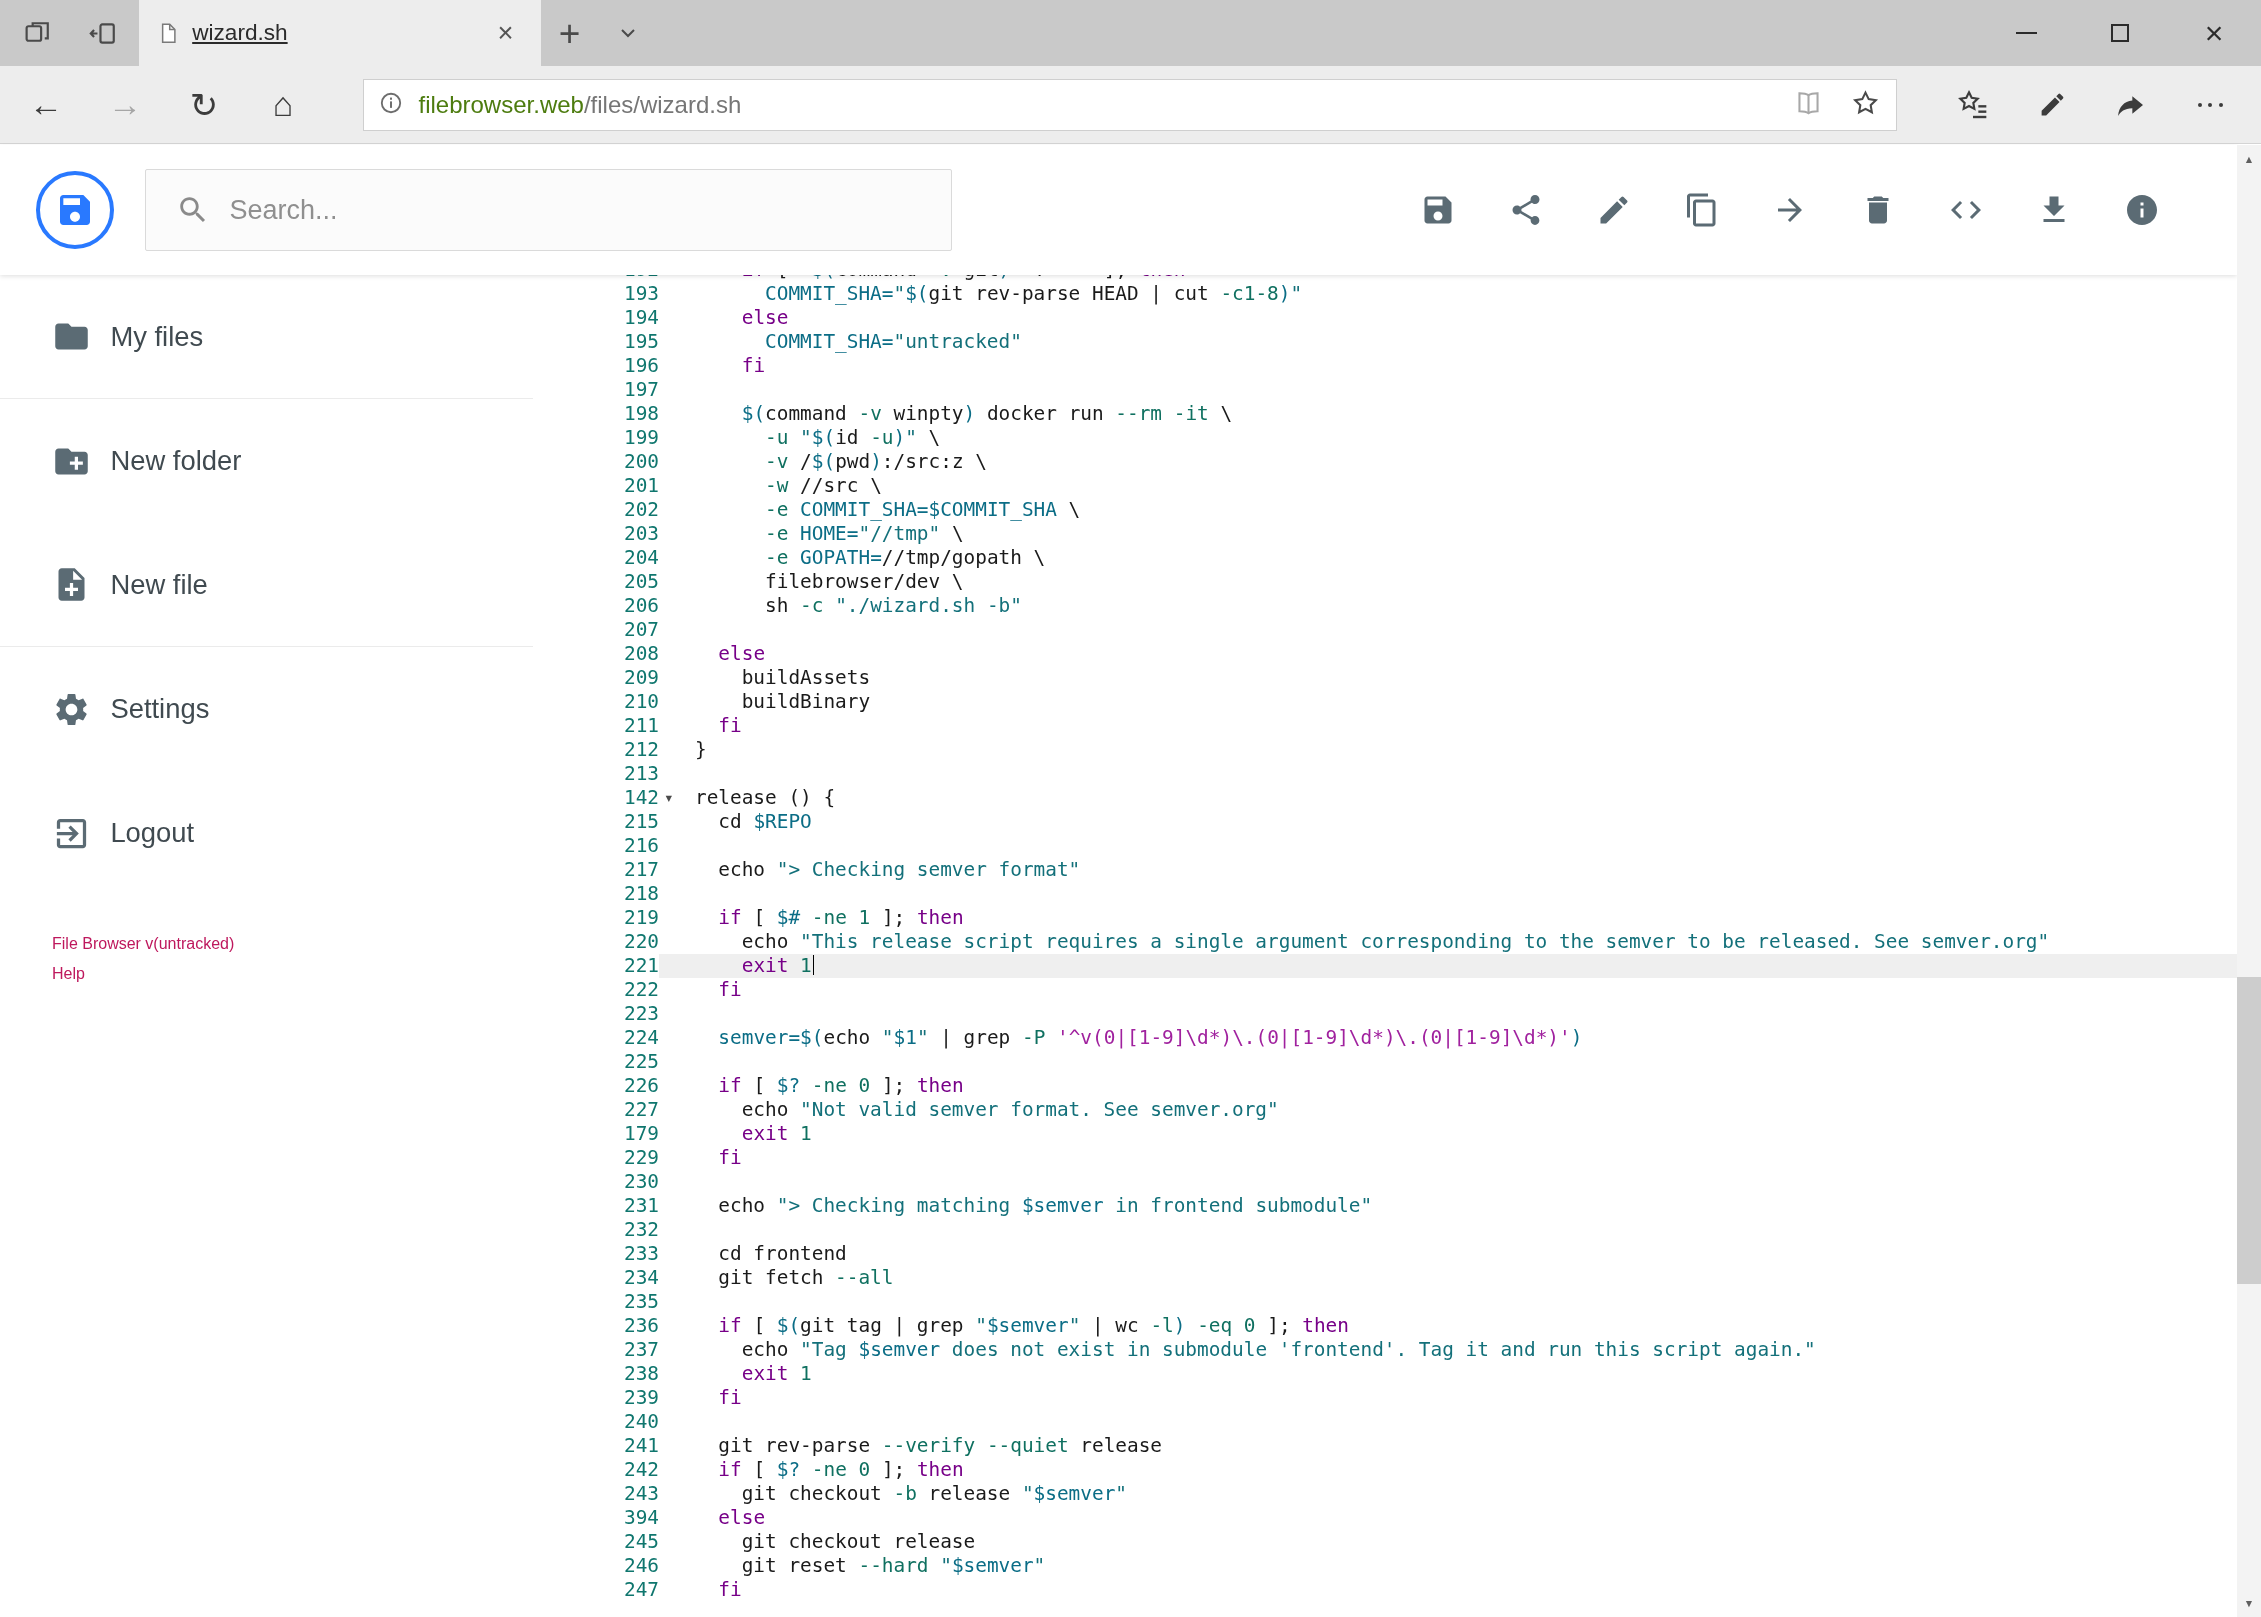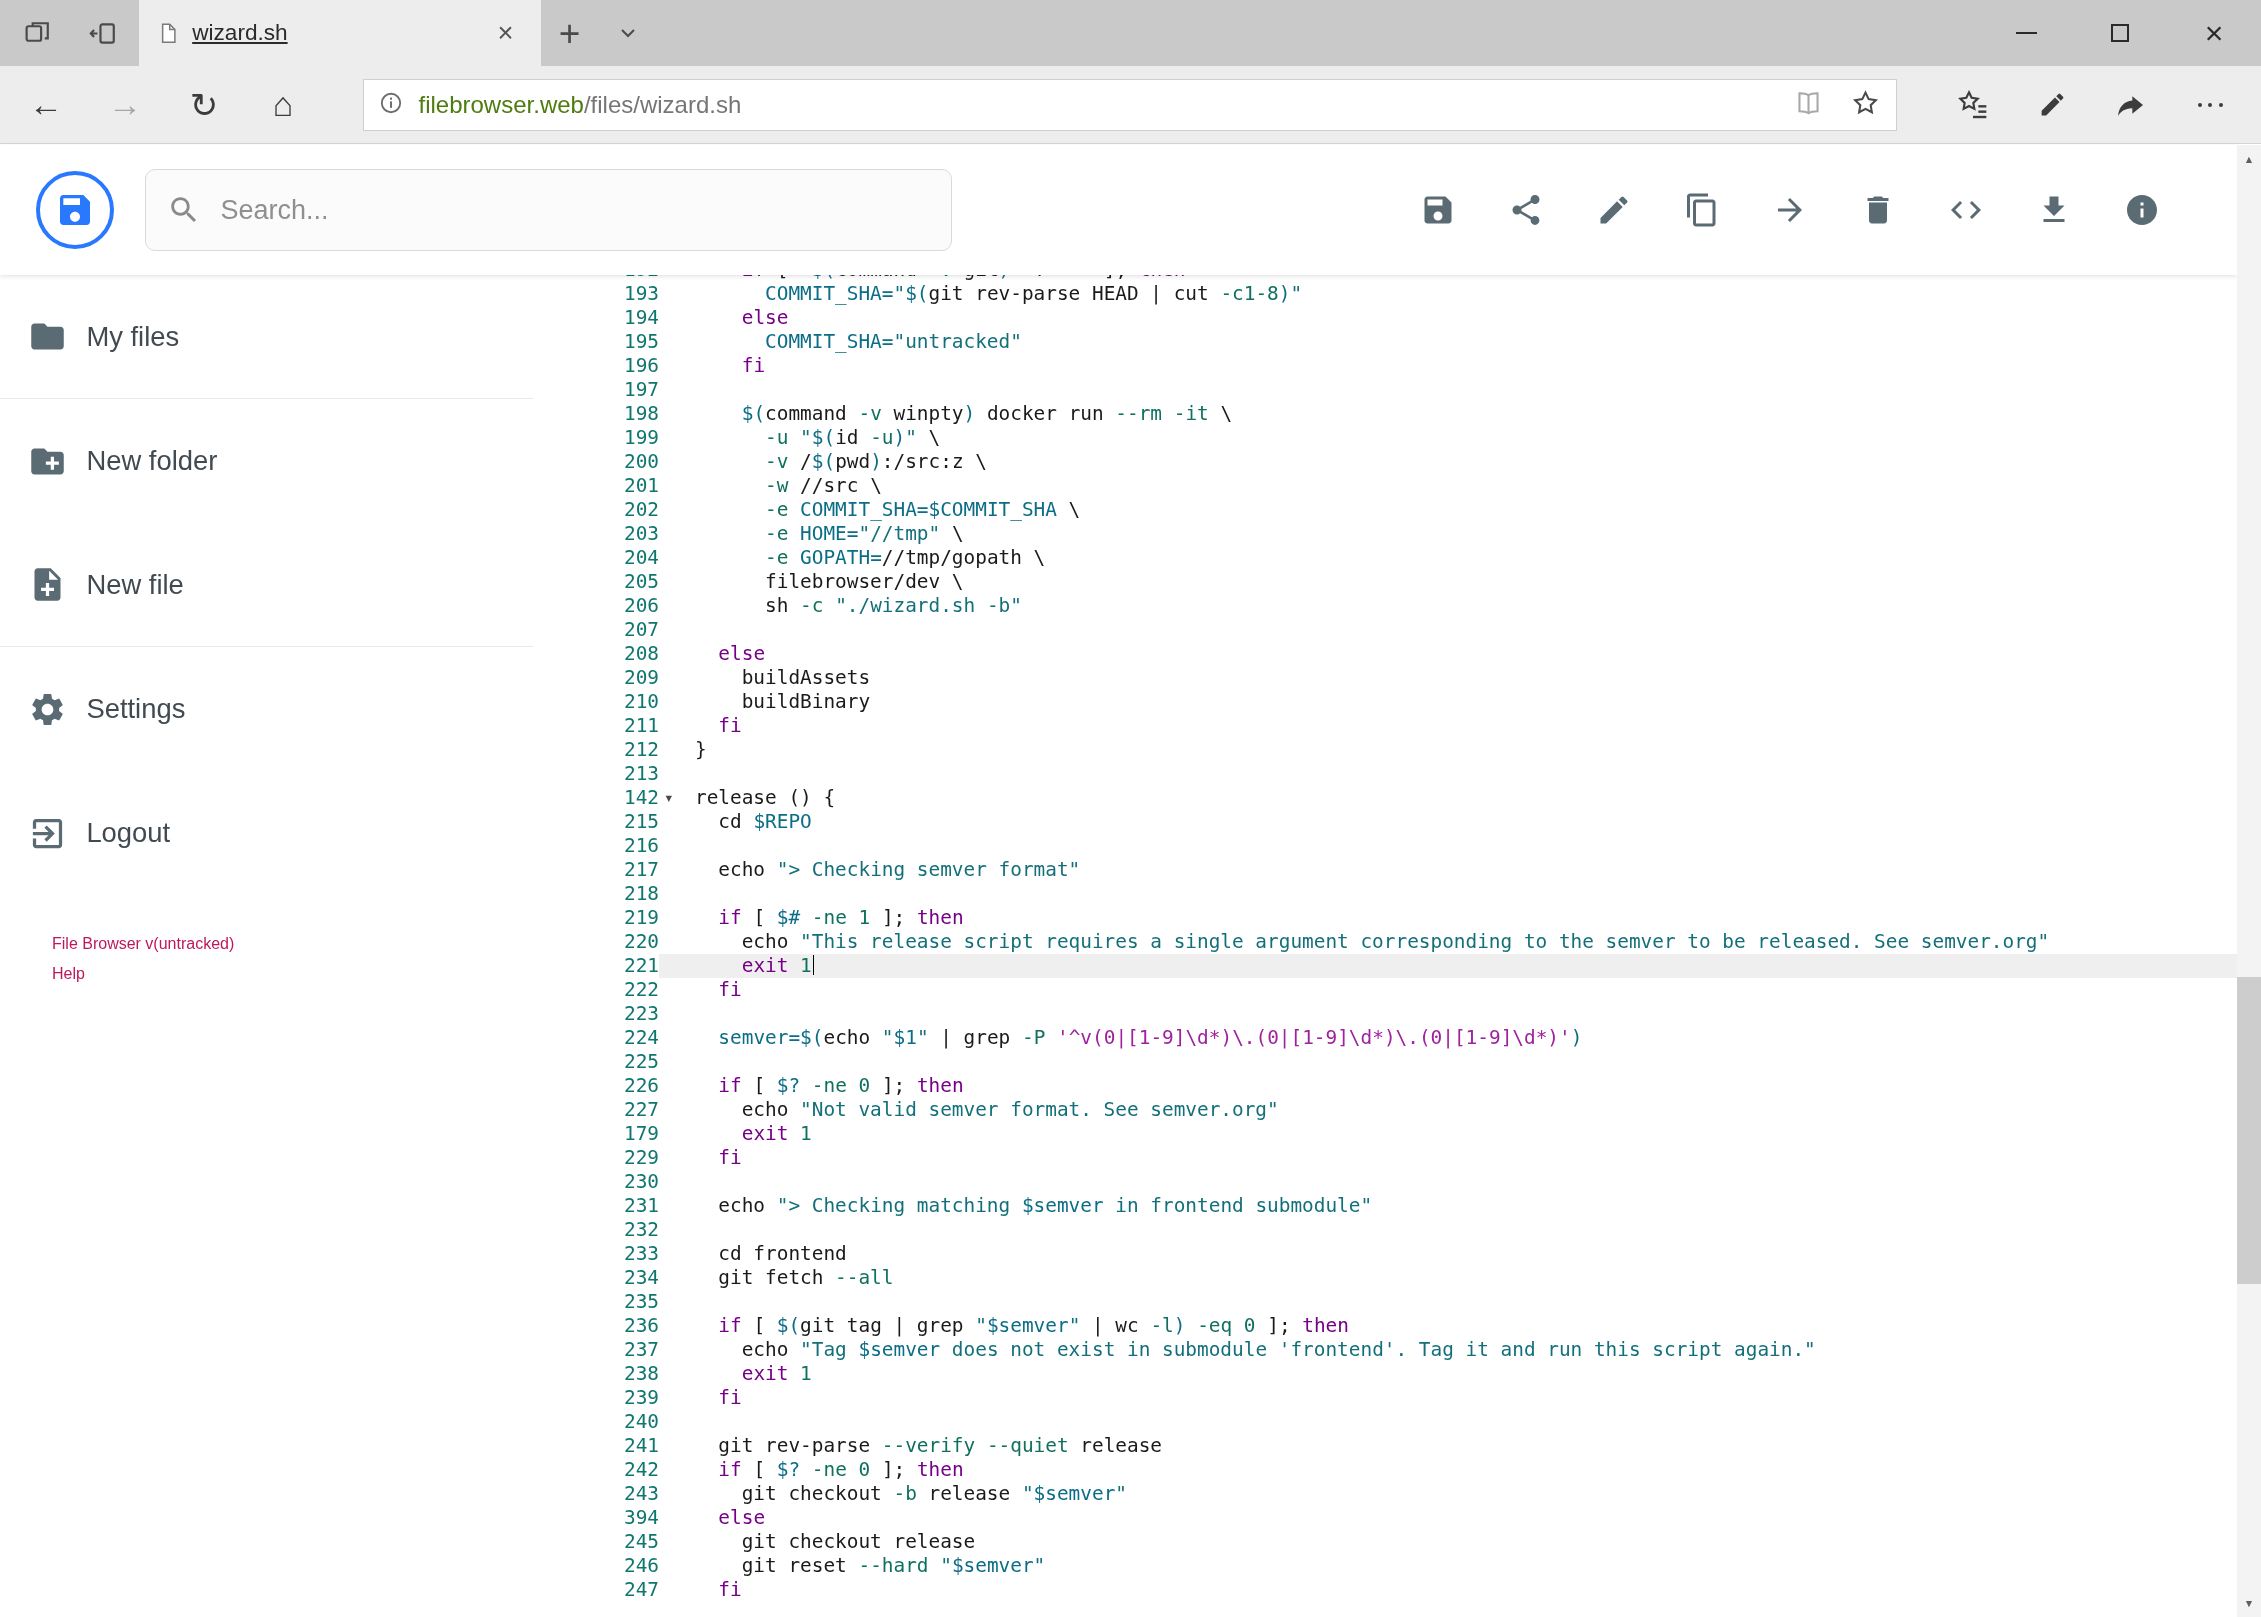--- a/index.html
+++ b/index.html
@@ -40,33 +40,33 @@
   .dots i { width:4px; height:4px; border-radius:50%; background:#3c3c3c; display:block; }
 
   
   .app-header { position:absolute; top:145px; left:0; width:2237px; height:130px; background:#fff;
                 box-shadow:0 2.4px 4.8px rgba(0,0,0,.13); z-index:5; }
   .logo { position:absolute; left:36px; top:26px; width:78px; height:78px; border-radius:50%;
           border:4.8px solid var(--accent-blue,#2979ff); background:#fff;
           display:flex; align-items:center; justify-content:center; }
   .logo svg { width:40px; height:40px; fill:var(--accent-blue,#2979ff); }
   .searchbox { position:absolute; left:145px; top:24px; width:807px; height:82px;
-               background:#fbfbfb; border:0.8px solid #dadada; border-radius:10px;
-               display:flex; align-items:center; padding:0 21px; gap:19.4px; }
+               background:#fbfbfb; border:0.8px solid #dadada; border-radius:2px;
+               display:flex; align-items:center; padding:0 30px; gap:19.4px; }
   .searchbox svg { width:34px; height:34px; fill:#8a8a8a; flex:none; }
   .search-input { border:none; outline:none; background:transparent; flex:1;
                   font-size:27px; color:#333; font-family:inherit; }
   .search-input::placeholder { color:#8f8f8f; }
   .toolbar { position:absolute; right:77px; top:0; height:100%; display:flex; align-items:center; gap:52px; }
   .tool-btn { width:36px; height:36px; }
   .tool-btn svg { width:36px; height:36px; fill:var(--icon-gray,#5b6b74); }
 
   
   .sidebar { position:absolute; left:0; top:275px; width:533px; bottom:0; background:#fff; z-index:2; }
-  .side-item { height:124px; display:flex; align-items:center; padding-left:28px; gap:19.4px; }
+  .side-item { height:124px; display:flex; align-items:center; padding-left:52px; gap:19.4px; }
   .side-item.divided { border-bottom:0.8px solid #ebebeb; }
   .side-item svg { width:39px; height:39px; fill:var(--icon-gray,#5b6b74); flex:none; }
   .side-label { font-size:27.4px; color:#404a50; }
   .side-footer { padding:34px 0 0 52px; font-size:16px; color:#be185d; line-height:30px; }
 
   
   .editor { position:absolute; left:565px; top:275px; right:24px; bottom:0; overflow:hidden;
             font-family:"DejaVu Sans Mono", monospace; font-size:19.4px; z-index:1; }
   .lines { margin-top:-17px; }
   .cm-line { display:flex; height:24px; line-height:24px; position:relative; }

